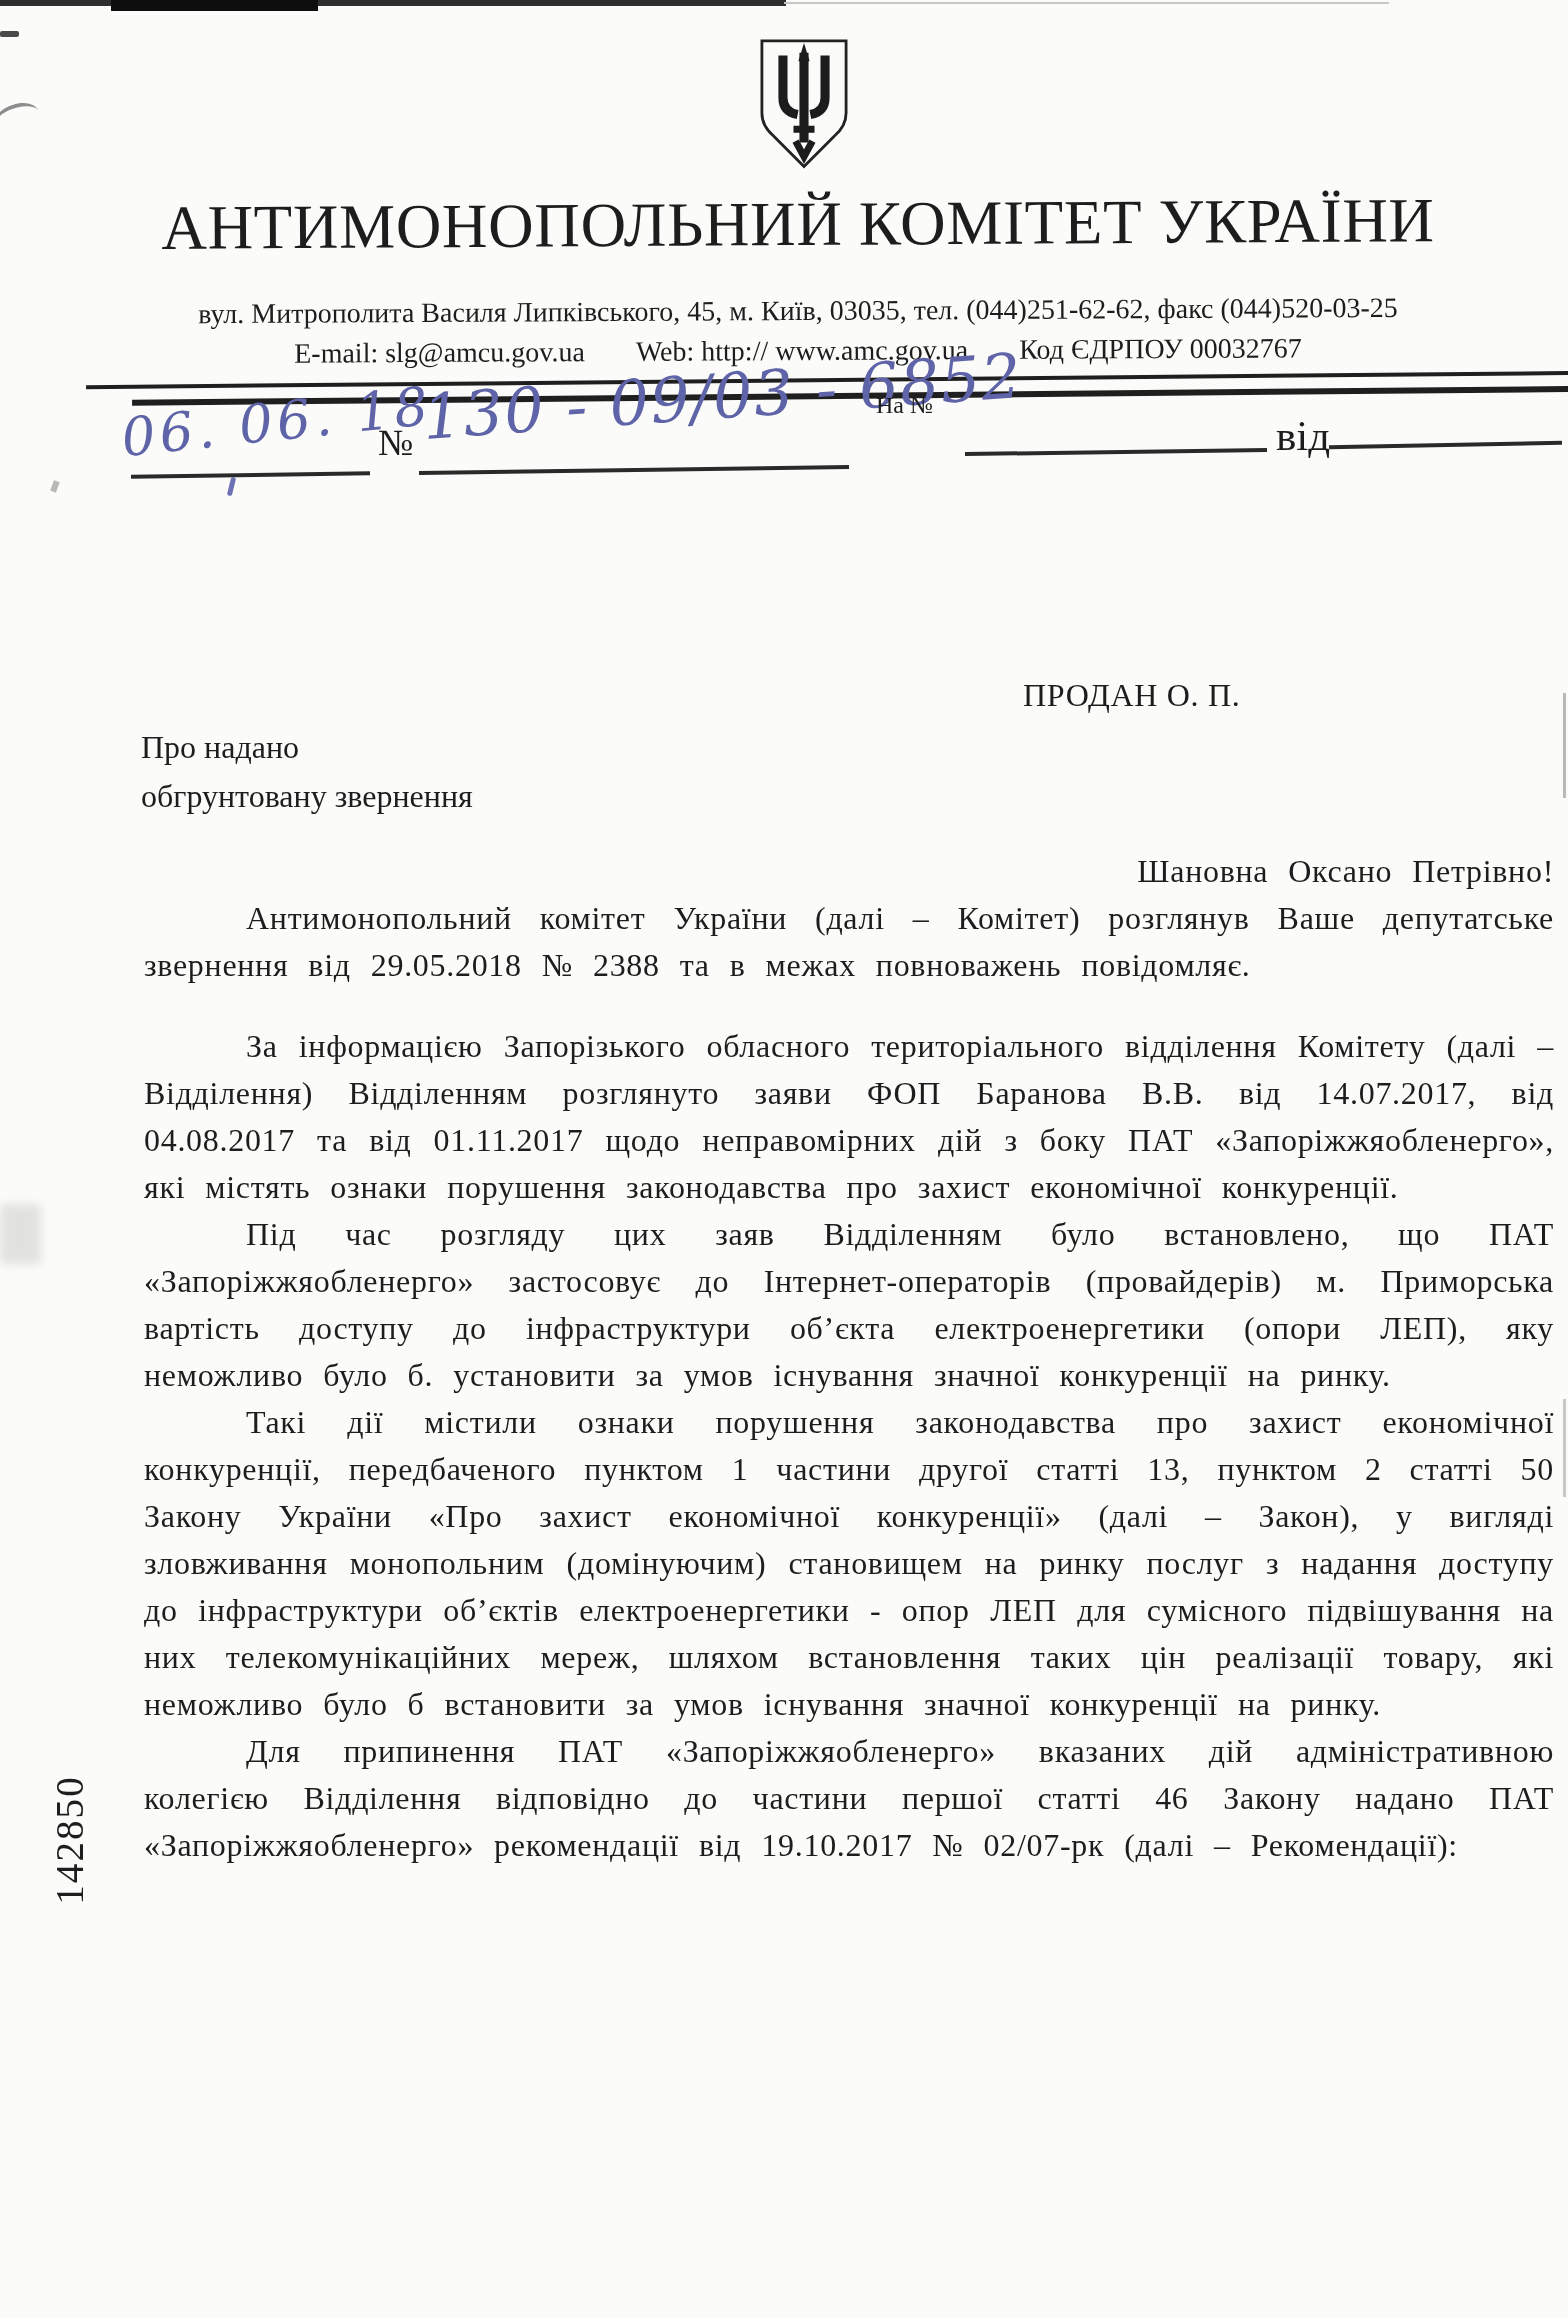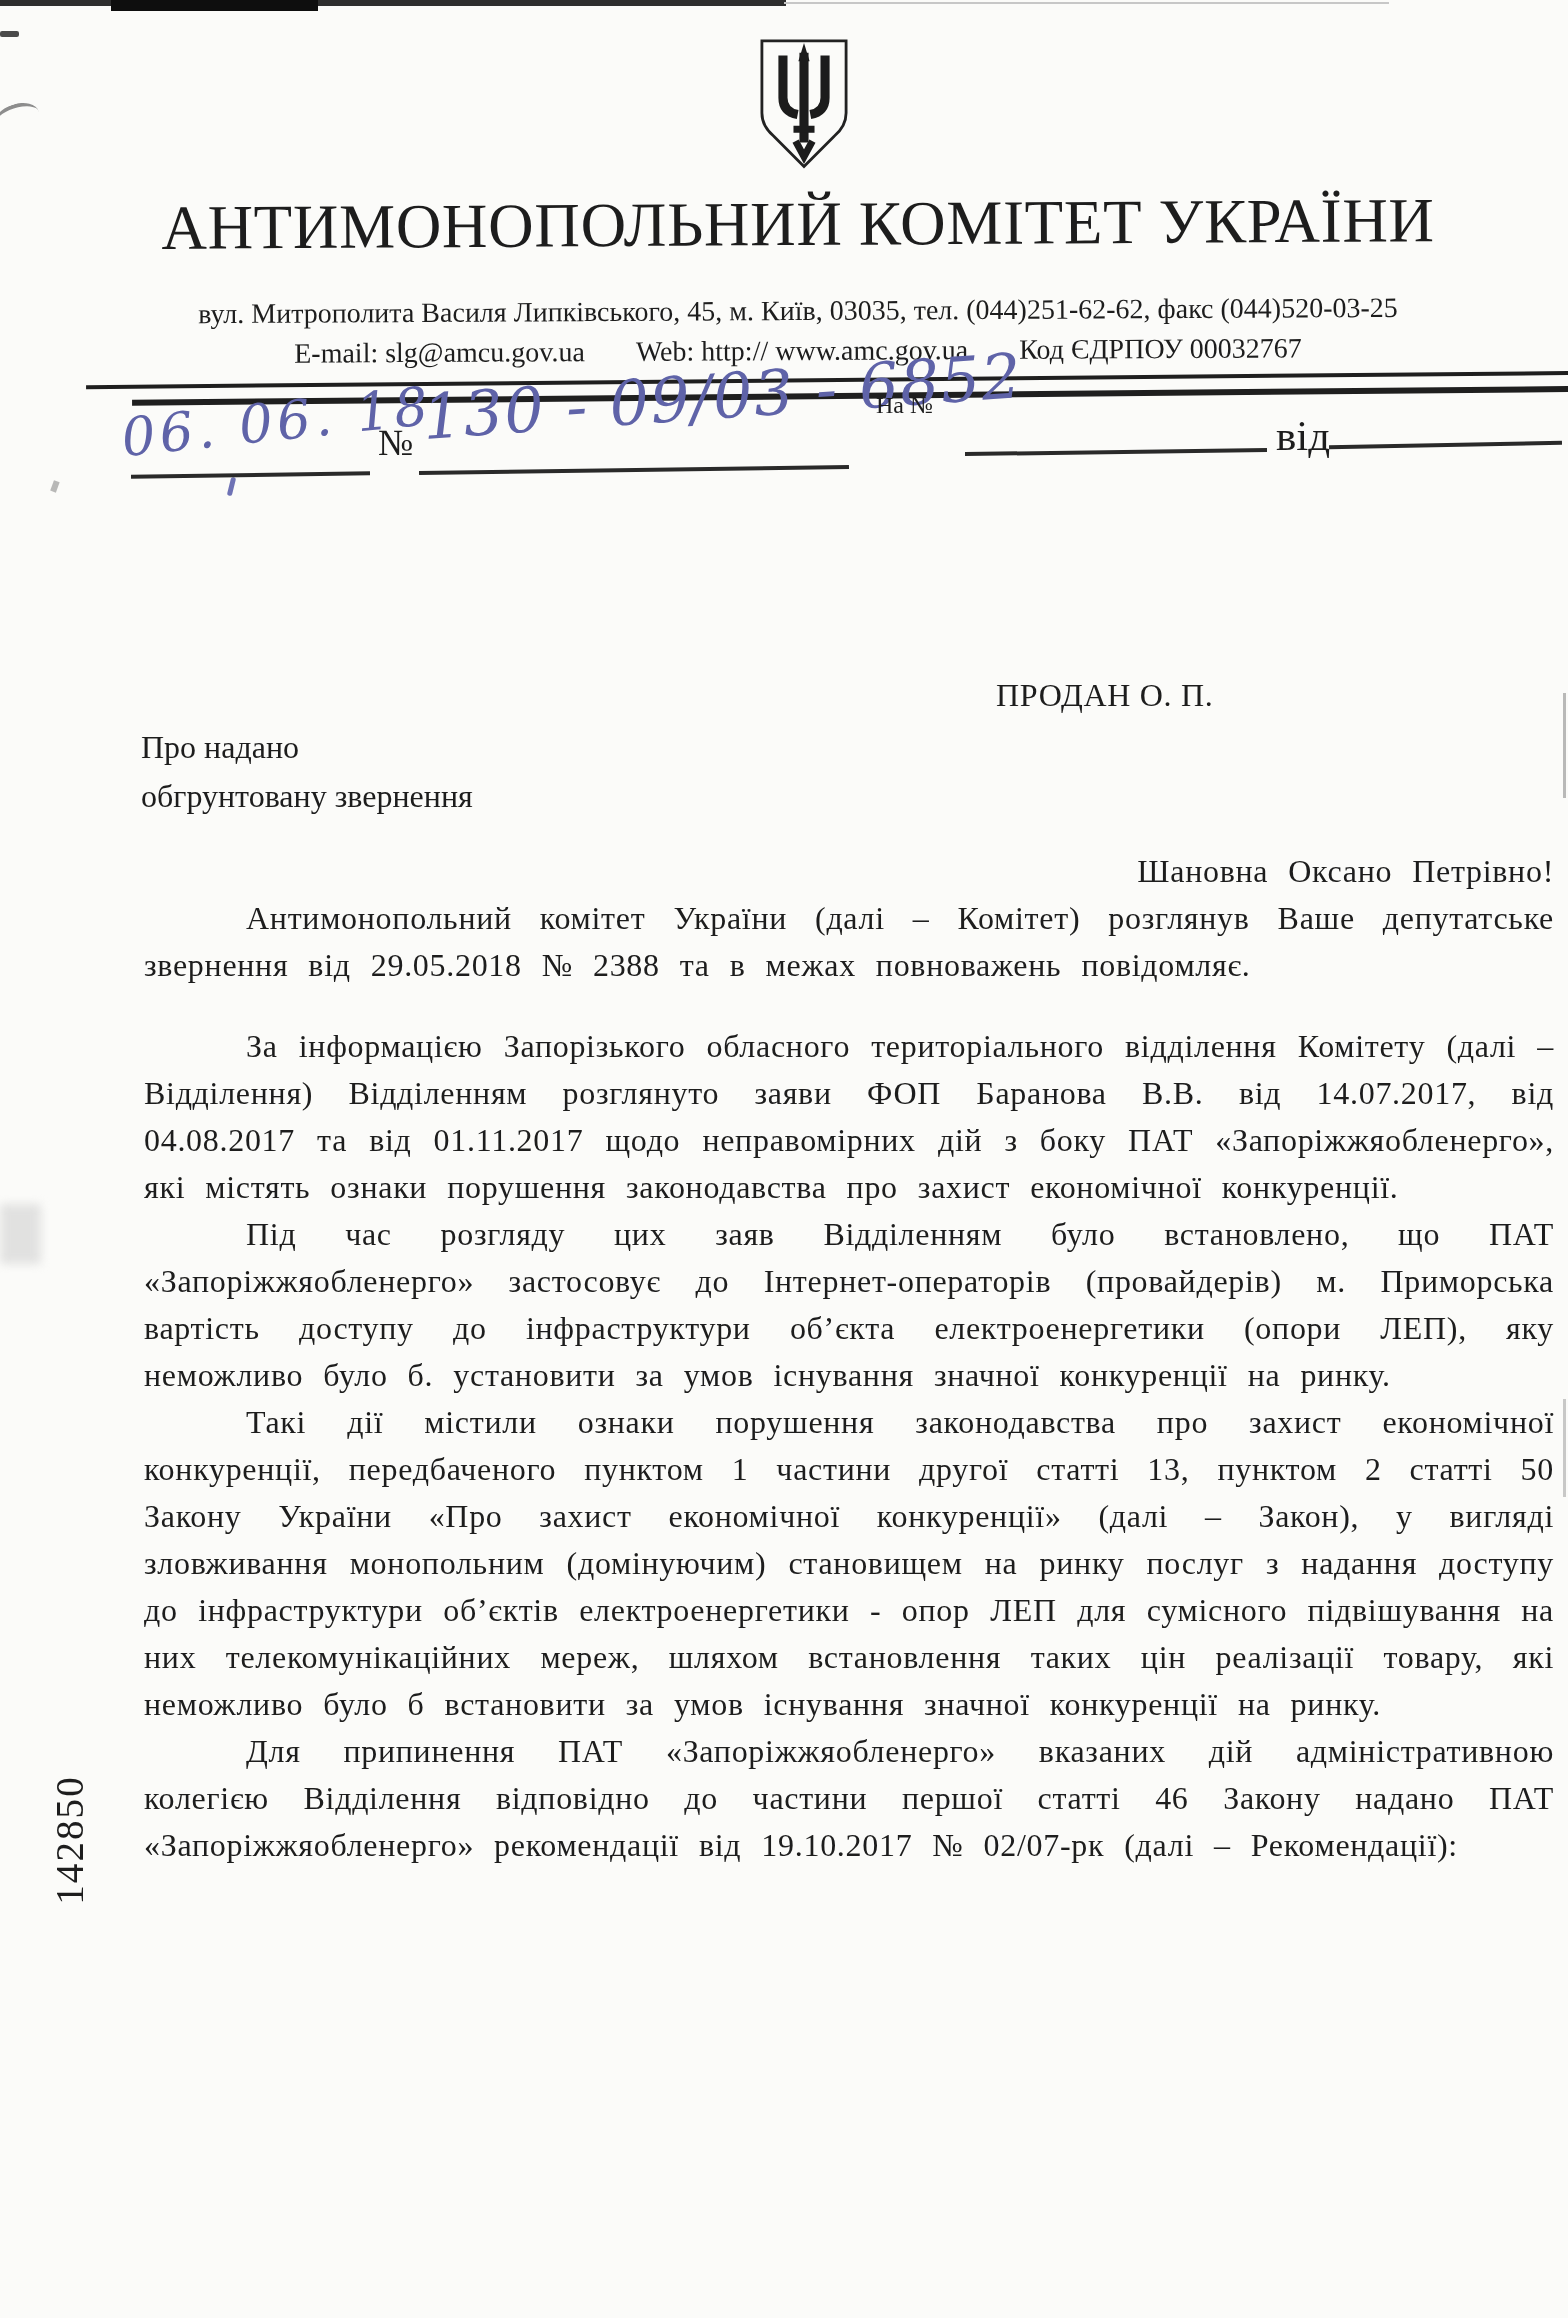--- a/index.html
+++ b/index.html
@@ -53,21 +53,21 @@
   .blank{position:absolute;height:3.5px;background:#2a2a2a;transform:rotate(-0.8deg);}
   .blank-date{left:131px;top:473px;width:239px;}
   .blank-number{left:419px;top:468px;width:430px;}
   .blank-nano{left:965px;top:450px;width:302px;}
   .blank-vid{left:1329px;top:443px;width:233px;transform:rotate(-1.1deg);}
   .lbl-no{position:absolute;left:378px;top:421px;font-size:37px;}
   .lbl-nano{position:absolute;left:876px;top:392px;font-size:24px;}
   .lbl-vid{position:absolute;left:1276px;top:411px;font-size:43px;}
   
   .recipient-1{position:absolute;left:1025px;top:581px;font-size:32px;white-space:nowrap;}
-  .recipient-2{position:absolute;left:996px;top:677px;font-size:32px;white-space:nowrap;letter-spacing:0.7px;}
+  .recipient-2{position:absolute;left:1023px;top:677px;font-size:32px;white-space:nowrap;letter-spacing:0.7px;}
   .subject-1{position:absolute;left:141px;top:729px;font-size:32px;white-space:nowrap;}
   .subject-2{position:absolute;left:141px;top:778px;font-size:32px;white-space:nowrap;}
   
   .body-block{
     position:absolute;left:144px;top:848px;width:1410px;
     font-size:32px;line-height:47px;
     letter-spacing:0.7px;word-spacing:11.3px;
     text-align:justify;
   }
   .salutation{text-align:right;text-indent:0;margin:0 0 17px 0;}

